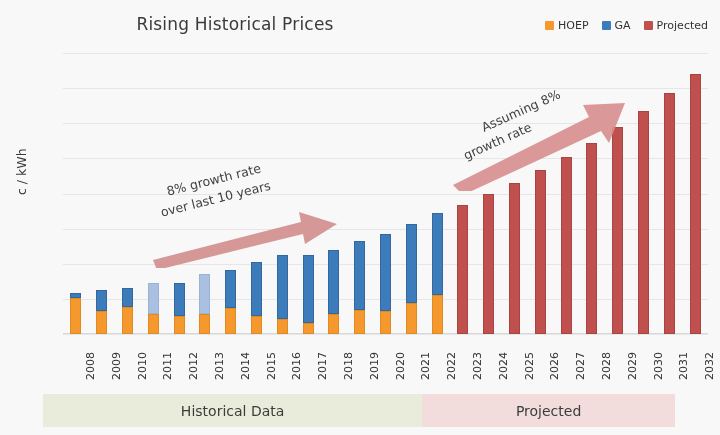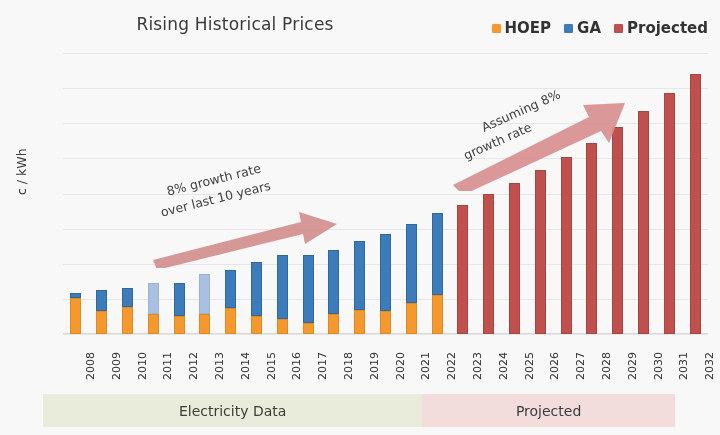--- a/index.html
+++ b/index.html
@@ -19,21 +19,21 @@
     font-size:17px;color:#3a3a3a;
     letter-spacing:.2px;
     white-space:nowrap;
   }
   .legend{
     position:absolute;right:12px;top:19px;
     display:flex;align-items:center;gap:13px;
   }
   .legend-item{display:flex;align-items:center;gap:4px;}
   .legend-swatch{width:9px;height:9px;display:block;border-radius:1px;}
-  .legend-label{font-size:15px;color:#333;white-space:nowrap;font-weight:bold;}
+  .legend-label{font-size:11px;color:#333;white-space:nowrap;}
 
   
   .plot{
     position:absolute;
     left:63px;top:53px;
     width:645px;height:281px;
   }
   .gridline{
     position:absolute;left:0;right:0;height:1px;
     background:#e6e6e6;
@@ -267,20 +267,20 @@
       <div class="xtick" style="left: 503.1px;">2027</div>
       <div class="xtick" style="left: 528.9px;">2028</div>
       <div class="xtick" style="left: 554.7px;">2029</div>
       <div class="xtick" style="left: 580.5px;">2030</div>
       <div class="xtick" style="left: 606.3px;">2031</div>
       <div class="xtick" style="left: 632.1px;">2032</div>
     </div>
 
   <div class="bands">
     <div class="band hist" id="band-hist" style="flex: 15 1 0%;">
-      <span>Electricity Data</span>
+      <span>Historical Data</span>
     </div>
     <div class="band proj" id="band-proj" style="flex: 10 1 0%;">
       <span>Projected</span>
     </div>
   </div>
 
 </div>
 
 </body></html>

